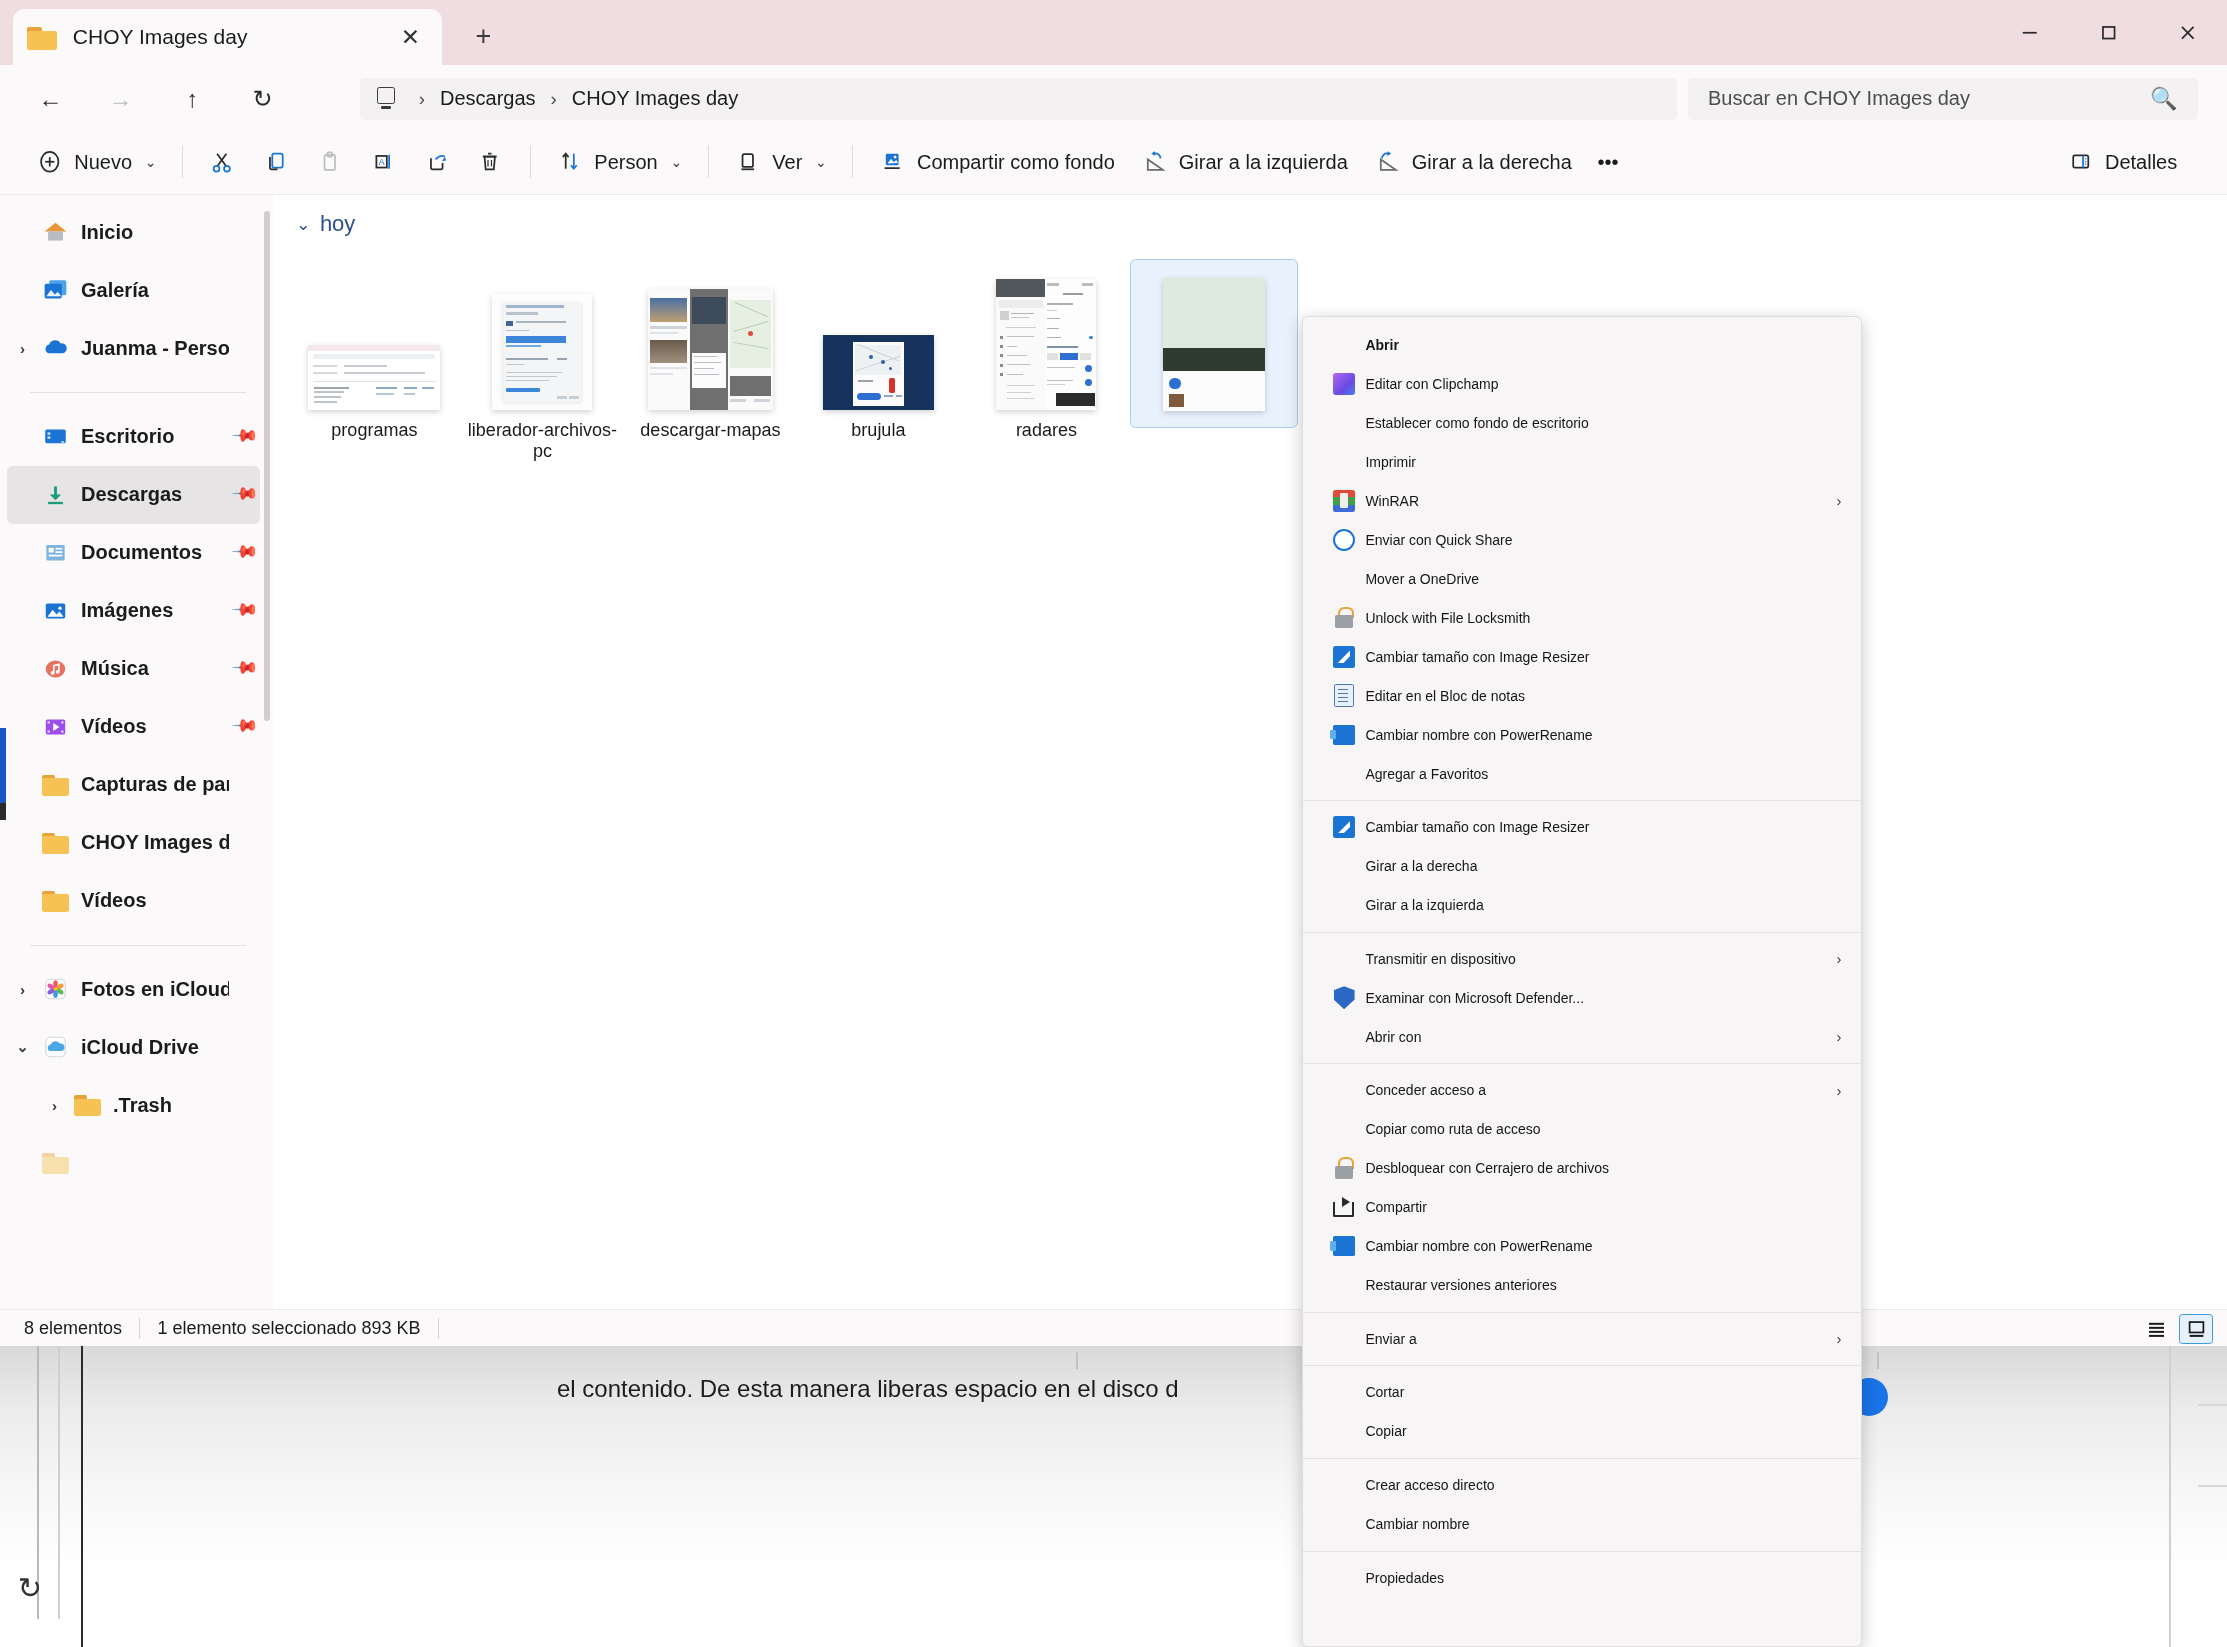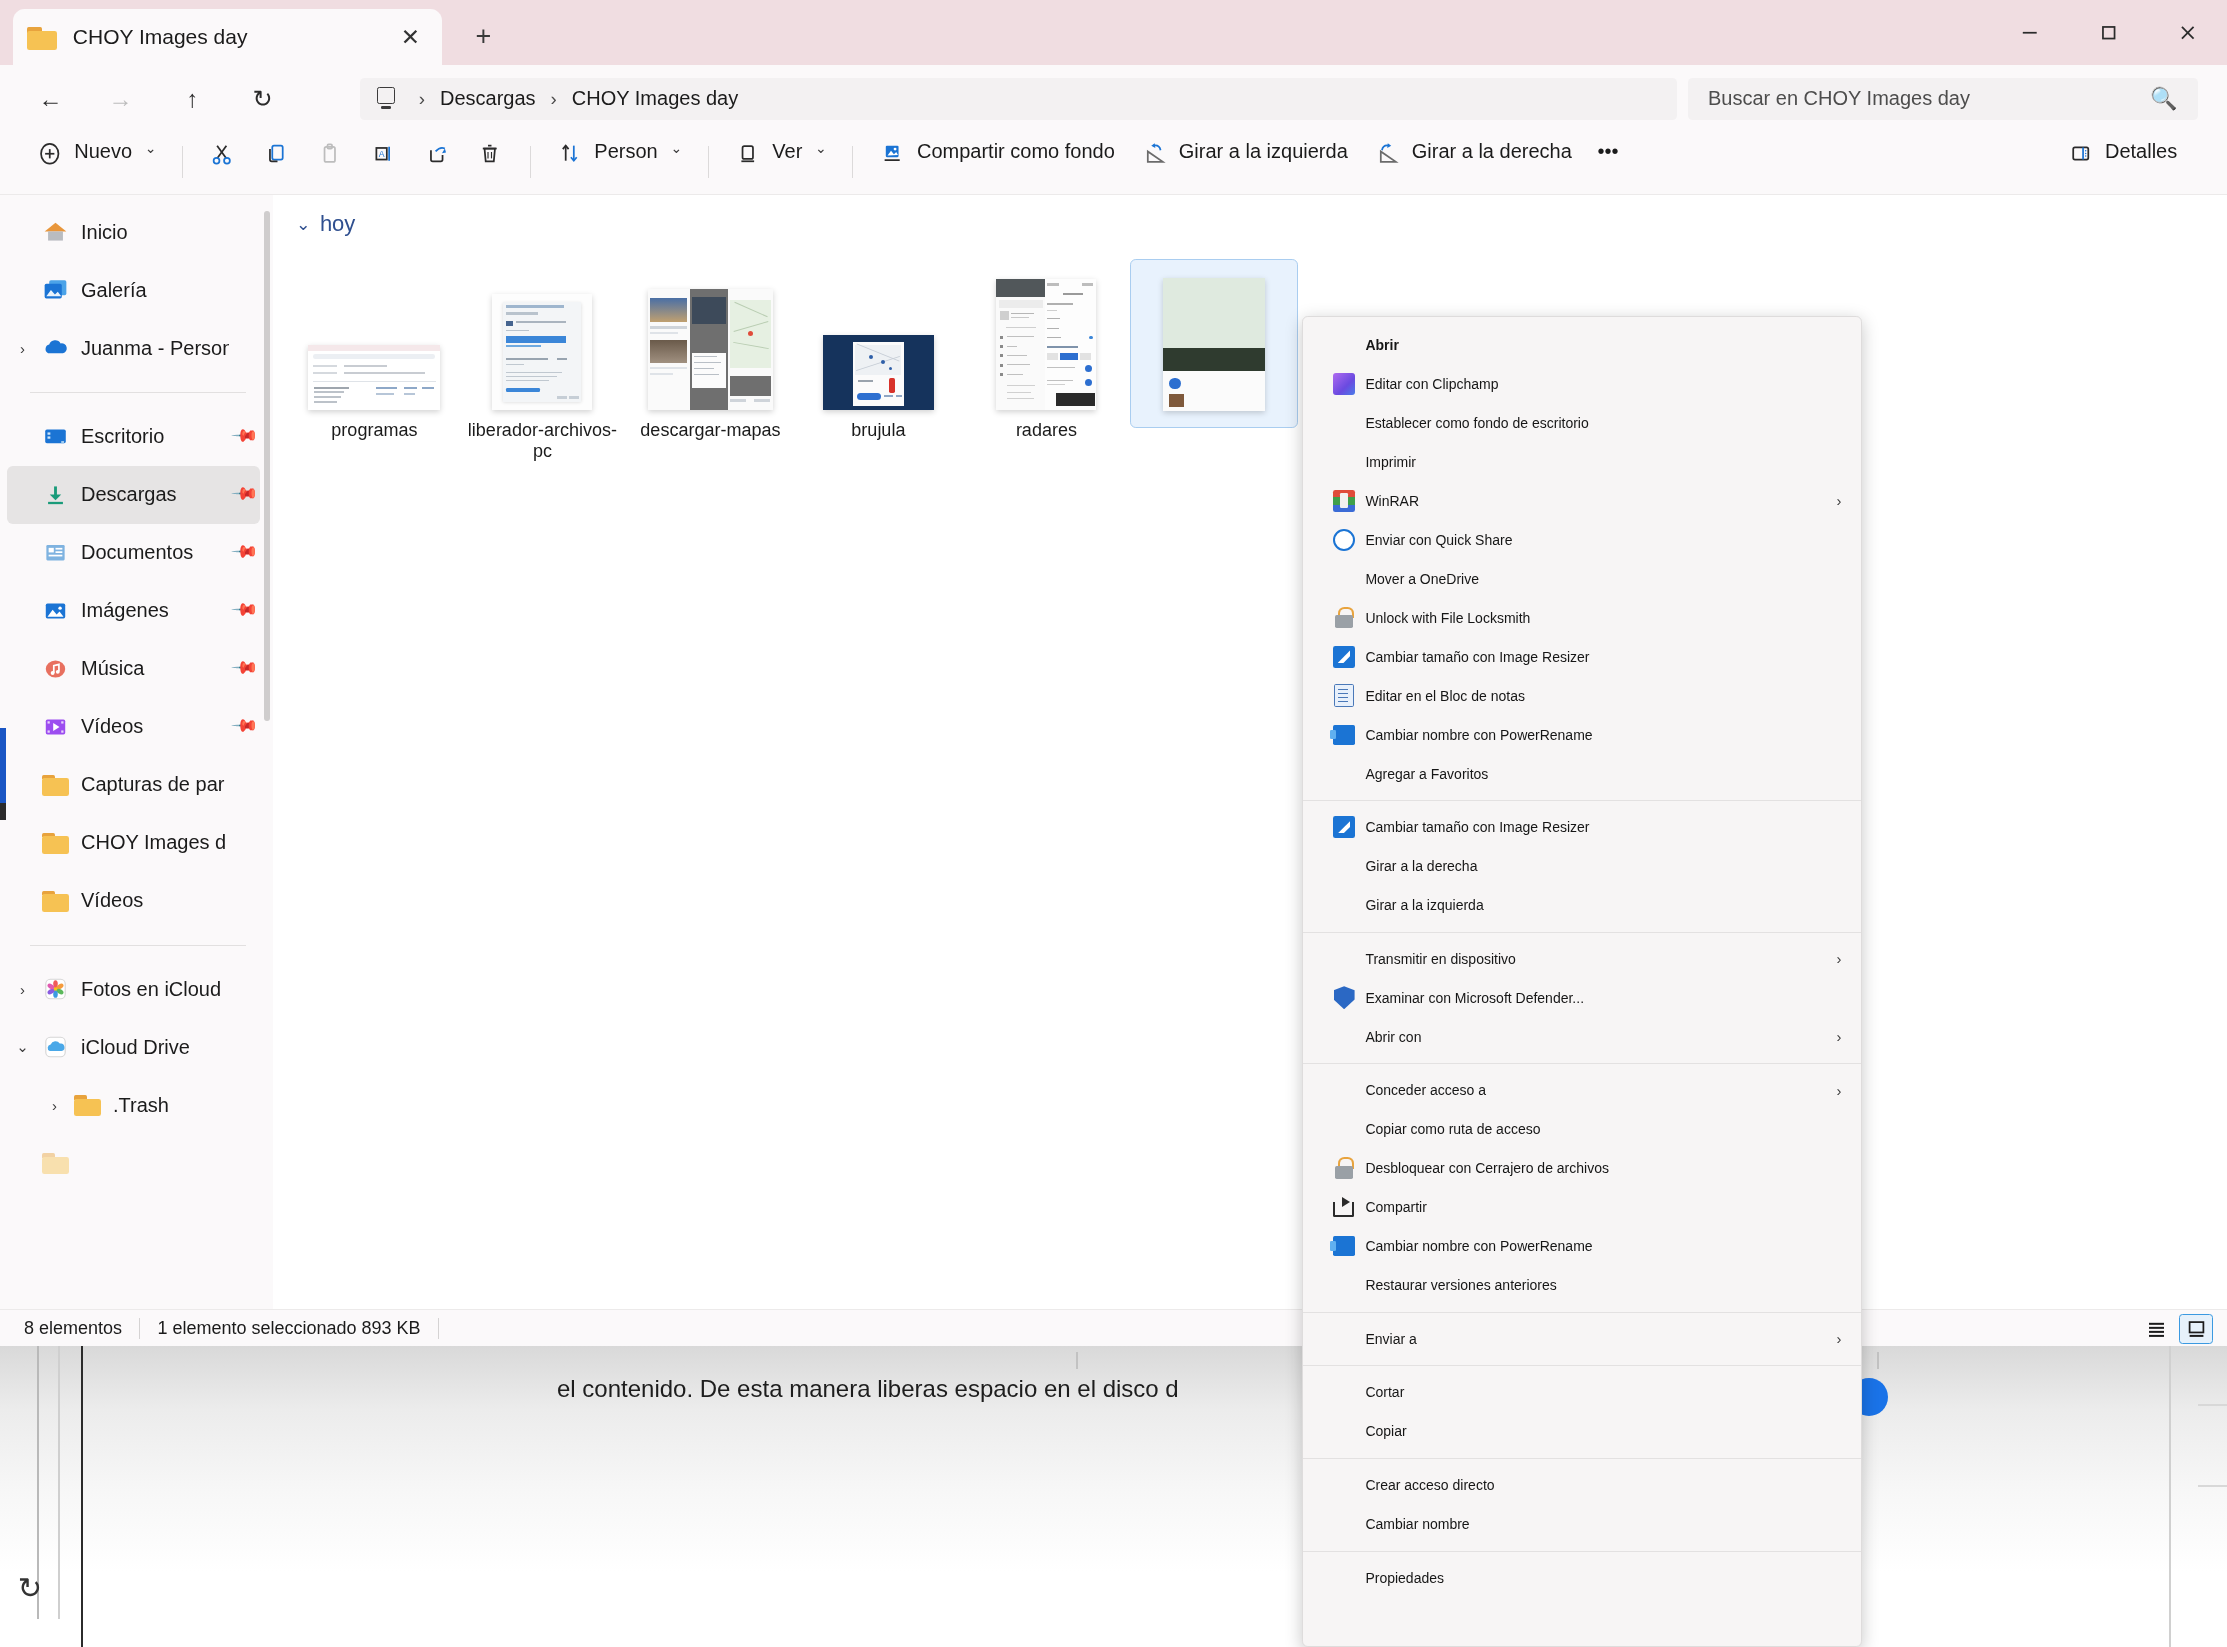--- a/index.html
+++ b/index.html
@@ -122,21 +122,21 @@
   #search-input::placeholder { color:#4d4d4d; }
   #search-icon { font-size:22px; color:#2b2b2b; }
 
   
   #toolbar {
     position:relative; height:65px; background:#fbf9fa;
     display:flex; align-items:center; padding-left: 23px; gap: 0;
     border-bottom: 0.6px solid #eceaea;
   }
   .tb-btn {
-    height: 44px; display:flex; gap: 10.4px;
+    height: 44px; display:flex; align-items:center; gap: 10.4px;
     padding: 0 12.8px; border-radius: 4.6px; white-space:nowrap;
   }
   .tb-label { font-size: 20px; color:#1b1b1b; }
   .tb-chev { font-size: 14px; color:#3b3b3b; margin-left: 2.3px; }
   .tb-sep { width:0.6px; height:32px; background:#dcdada; margin: 0 12.8px; }
   .tb-ico { width:28px; height:28px; display:flex; align-items:center; justify-content:center; flex:none; }
   .tb-ico svg { display:block; }
   #tb-details { position:absolute; right: 37px; }
 
   
@@ -147,21 +147,21 @@
     width: 273px; height: 100%;
     background: #fbf9fa;
     position: relative;
     padding-top: 8px;
     overflow: hidden;
   }
   .nav-item {
     position: relative; height: 58px;
     display:flex; align-items:center;
     margin: 0 12.8px 0 7px;
-    border-radius: 5.8px; padding-left: 0;
+    border-radius: 5.8px; padding-left: 0; font-weight: bold;
   }
   .nav-item.selected { background:#e6e4e4; }
   .nav-chev {
     width: 31px; flex:none; text-align:center;
     font-size: 15px; color:#3a3a3a;
   }
   .nav-ico { width: 35px; flex:none; display:flex; align-items:center; justify-content:center; }
   .nav-label { font-size: 20px; color:#1b1b1b; white-space:nowrap; overflow:hidden; flex:1; padding-left: 8px; }
   .nav-pin { width:31px; flex:none; display:flex; align-items:center; justify-content:center; font-size:17.4px; color:#8b8b8b; transform: rotate(45deg); }
   .nav-div { height:0.6px; background:#e2e0e0; margin: 15px 27px 15px 30px; }

